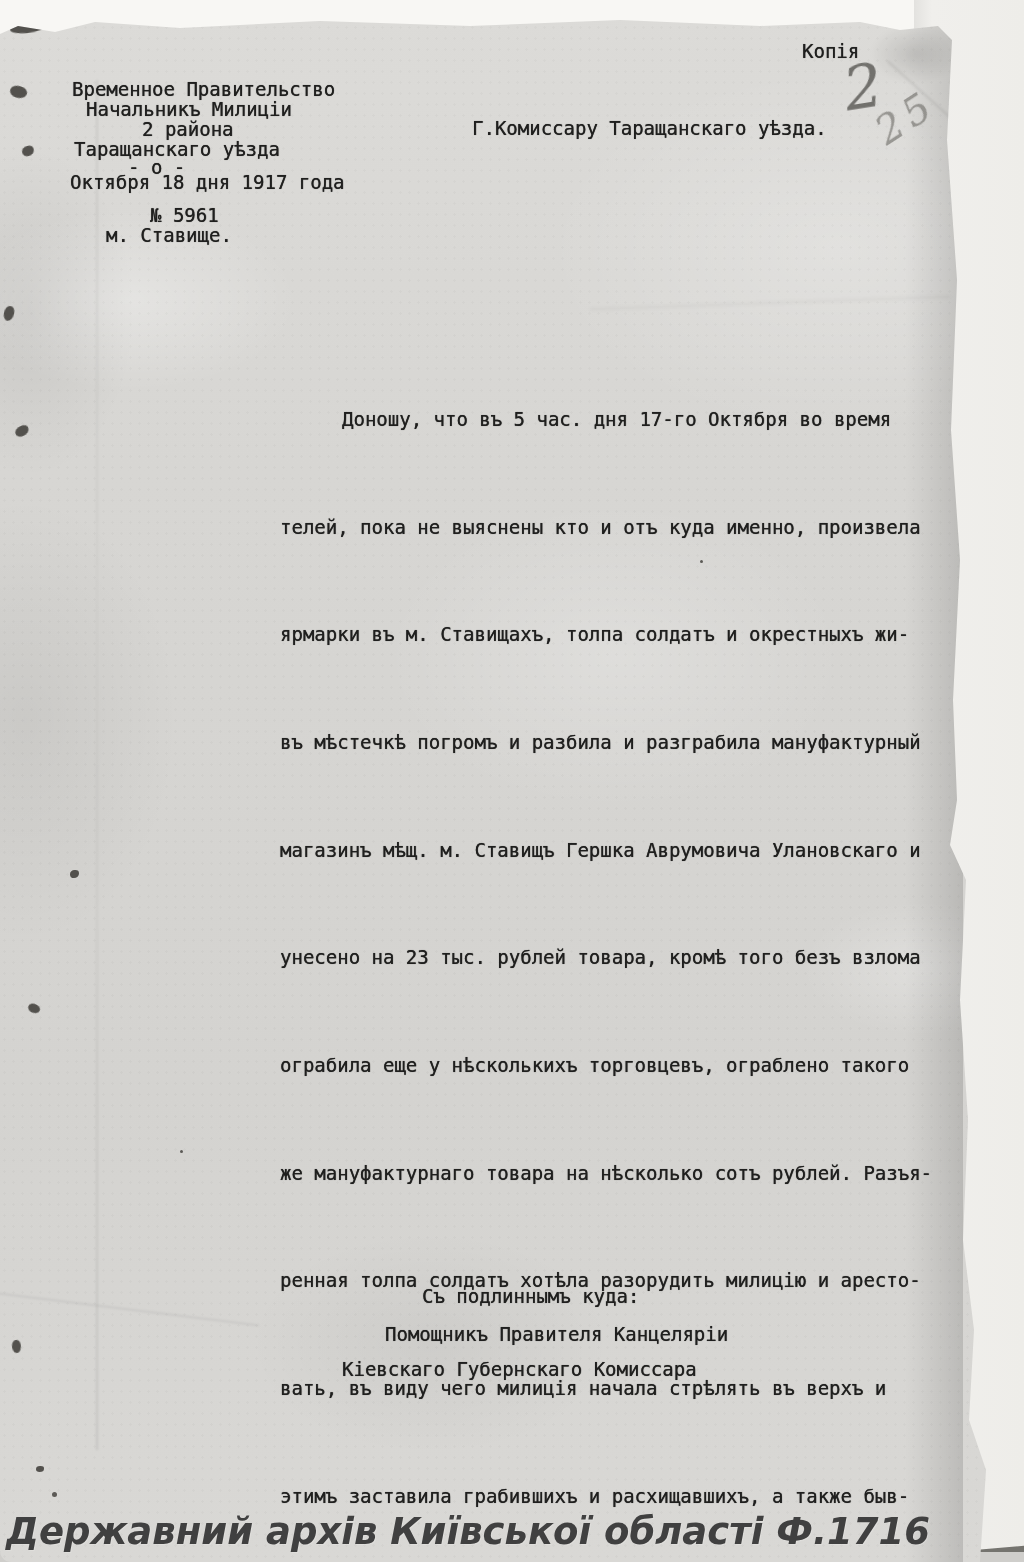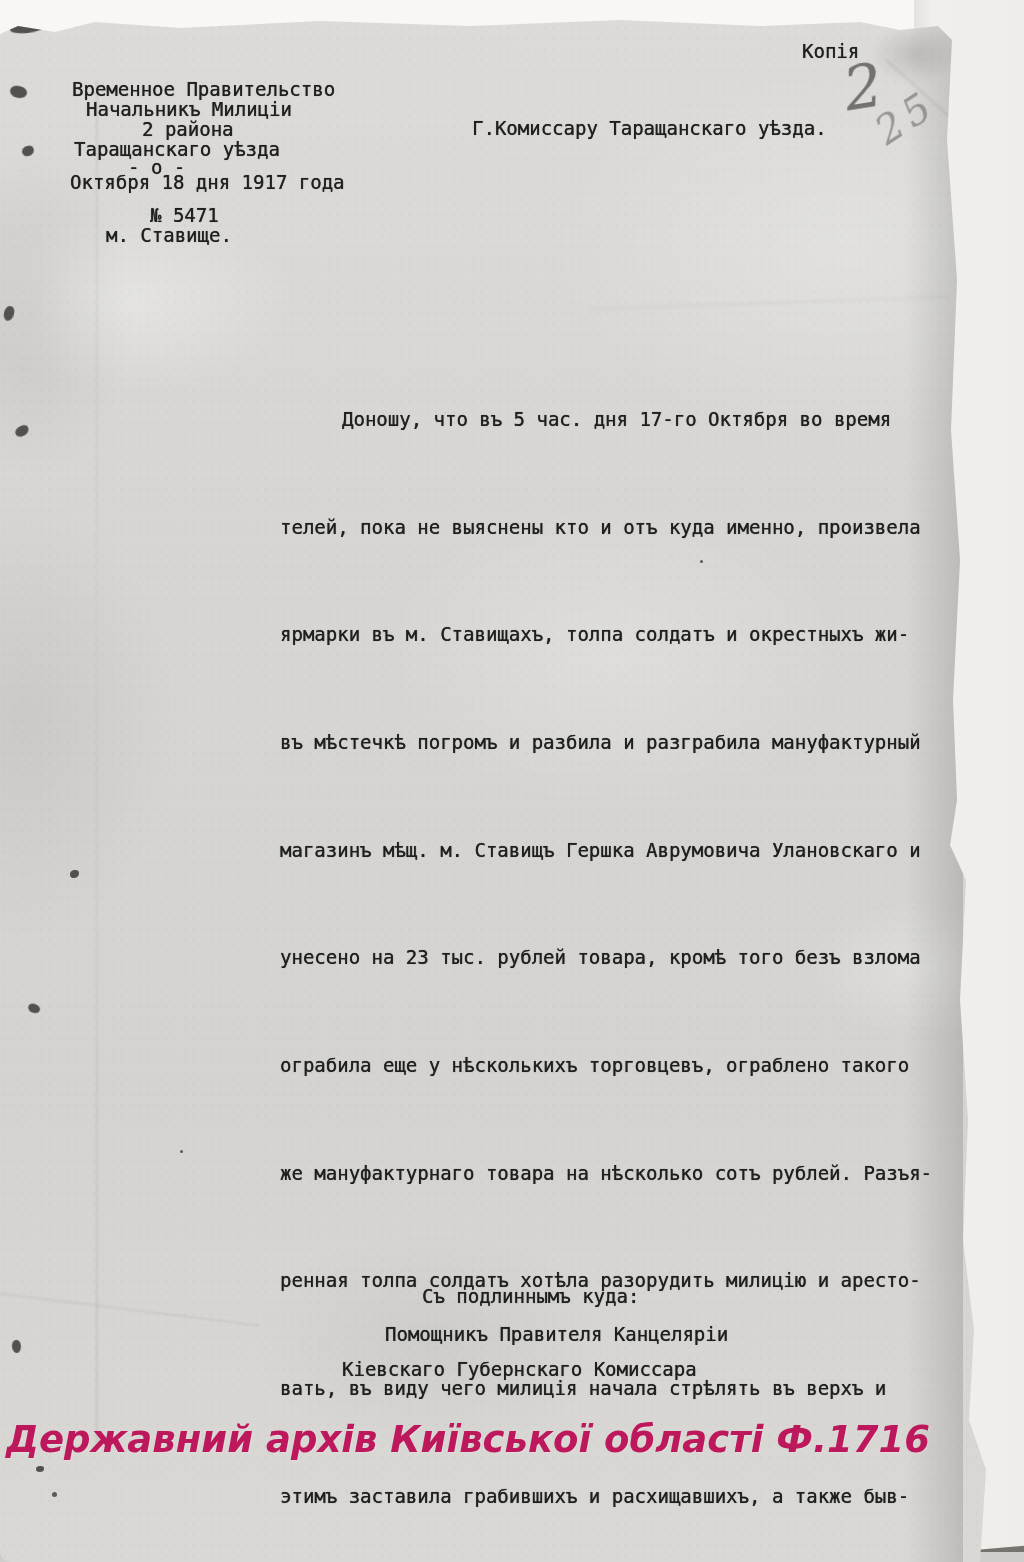--- a/index.html
+++ b/index.html
@@ -81,24 +81,24 @@
   
   .pencil{
     position:absolute;font-family:"DejaVu Serif","Liberation Serif",serif;
     font-style:italic;filter:blur(0.4px);
   }
   #pencil-2{left:844px;top:52px;font-size:60px;color:rgba(88,86,82,0.80);transform:rotate(-9deg);}
   #pencil-25{left:874px;top:94px;font-size:40px;color:rgba(110,108,103,0.62);transform:rotate(-33deg);letter-spacing:6px;}
 
   
   #watermark{
-    position:absolute;left:6px;top:1418px;width:1014px;
+    position:absolute;left:6px;top:1510px;width:1014px;
     font-family:"DejaVu Sans","Liberation Sans",sans-serif;
     font-weight:bold;font-style:italic;font-size:37px;letter-spacing:0px;
-    color:#be185d;white-space:nowrap;
+    color:#404040;white-space:nowrap;
     text-shadow:1px 1px 0 rgba(255,255,255,0.18);
   }
 </style>
 </head>
 <body>
 
 <div id="scene">
 
   <div id="top-band"></div>
   <div id="underlay-right"></div>
@@ -134,21 +134,21 @@
     <div id="pencil-2" class="pencil">2</div>
     <div id="pencil-25" class="pencil">25</div>
 
     <div id="letterhead">
       <div class="tw" style="left:72px;top:78px">Временное Правительство</div>
       <div class="tw" style="left:86px;top:98px">Начальникъ Милиціи</div>
       <div class="tw" style="left:142px;top:118px">2 района</div>
       <div class="tw" style="left:74px;top:138px">Таращанскаго уѣзда</div>
       <div class="tw" style="left:128px;top:156px">- о -</div>
       <div class="tw" style="left:70px;top:171px">Октября 18 дня 1917 года</div>
-      <div class="tw" style="left:150px;top:204px">№ 5471</div>
+      <div class="tw" style="left:150px;top:204px">№ 5961</div>
       <div class="tw" style="left:106px;top:224px">м. Ставище.</div>
     </div>
 
     <div class="tw" style="left:472px;top:117px">Г.Комиссару Таращанскаго уѣзда.</div>
 
     <div id="body-text">
       <div class="bline indent">Доношу, что въ 5 час. дня 17-го Октября во время</div>
       <div class="bline">телей, пока не выяснены кто и отъ куда именно, произвела</div>
       <div class="bline">ярмарки въ м. Ставищахъ, толпа солдатъ и окрестныхъ жи-</div>
       <div class="bline">въ мѣстечкѣ погромъ и разбила и разграбила мануфактурный</div>

